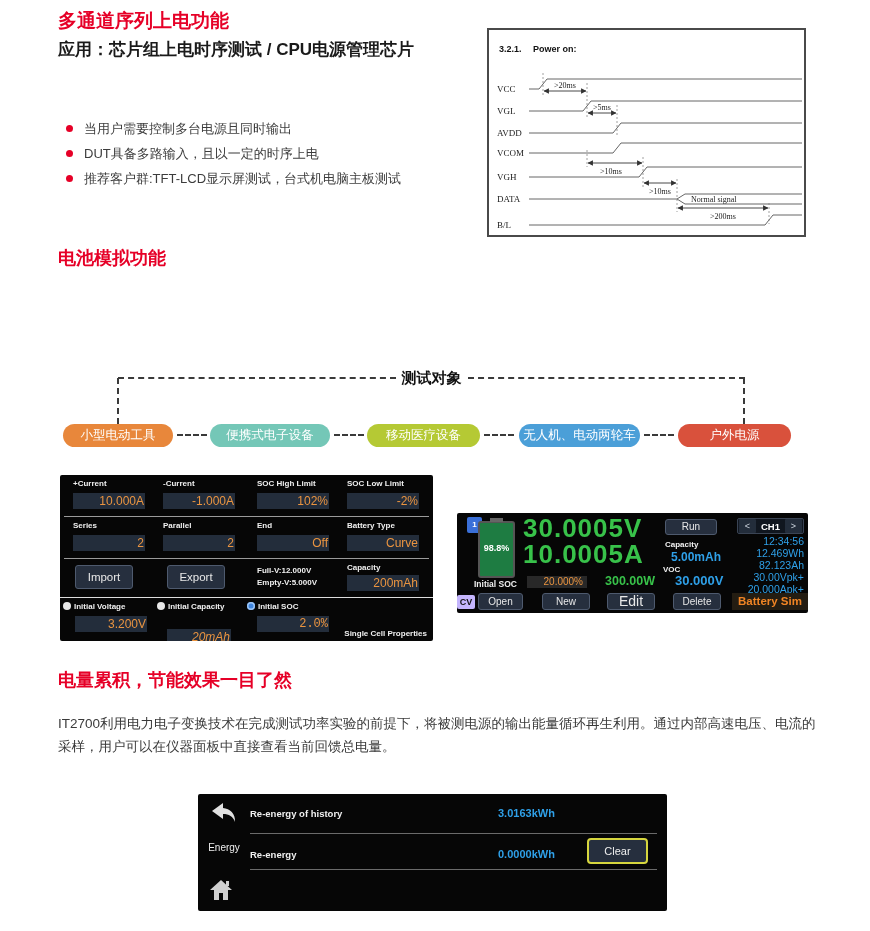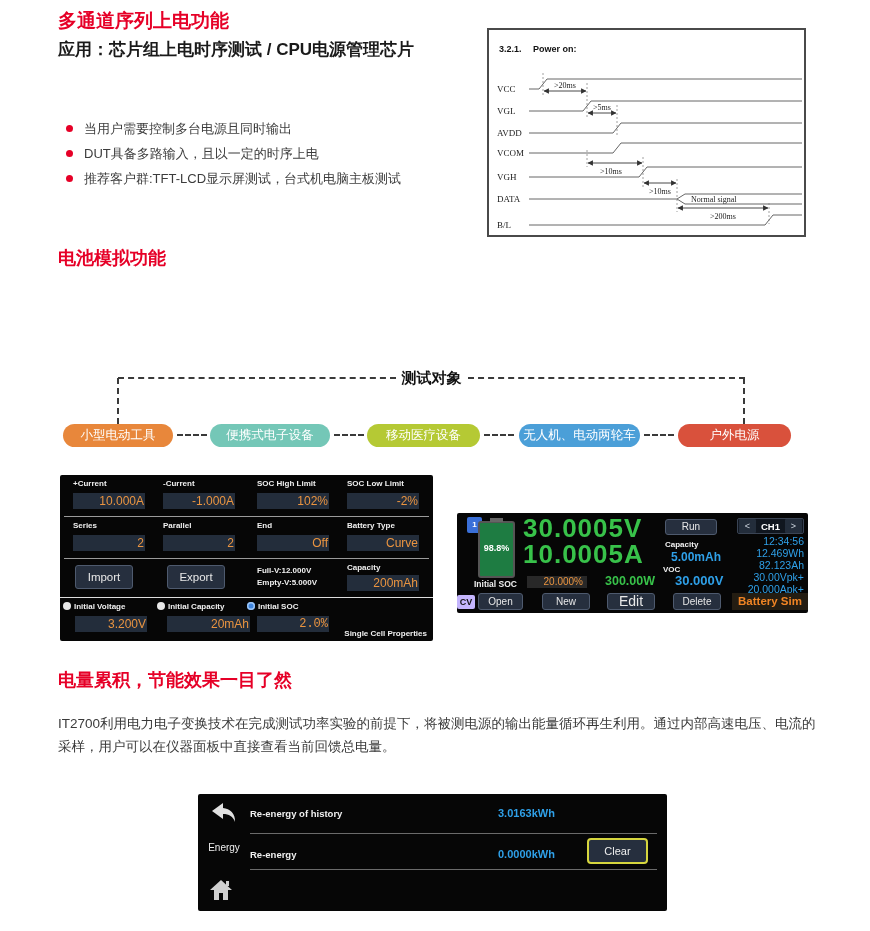--- a/index.html
+++ b/index.html
@@ -172,21 +172,21 @@
     <div class="abs lbl" style="left:197px;top:91px;">Full-V:12.000V</div>
     <div class="abs lbl" style="left:197px;top:103px;">Empty-V:5.000V</div>
     <div class="abs lbl" style="left:287px;top:88px;">Capacity</div>
     <div class="abs vbox" style="left:287px;top:100px;width:72px;">200mAh</div>
     <div class="abs sep" style="left:0;right:0;top:122px;background:#ddd;"></div>
 
     <div class="abs lbl" style="left:3px;top:127px;"><span class="radio" style="background:#e8e8e8;"></span><span>Initial Voltage</span></div>
     <div class="abs lbl" style="left:97px;top:127px;"><span class="radio" style="background:#e8e8e8;"></span><span>Initial Capacity</span></div>
     <div class="abs lbl" style="left:187px;top:127px;"><span class="radio" style="background:#3f86e0;box-shadow:inset 0 0 0 1.5px #9cc4f5;"></span><span>Initial SOC</span></div>
     <div class="abs vbox" style="left:15px;top:141px;width:72px;">3.200V</div>
-    <div class="abs vbox" style="left:107px;top:141px;width:83px;">20mAh</div>
+    <div class="abs vbox" style="left:107px;top:154px;width:64px;font-style:italic;">20mAh</div>
     <div class="abs vbox" style="left:197px;top:141px;width:72px;font-family:Liberation Mono, monospace;">2.0%</div>
     <div class="abs lbl" style="right:6px;bottom:3px;">Single Cell Properties</div>
   </div>
 
   <div class="abs panel" style="left:457px;top:513px;width:351px;height:100px;">
     <div class="abs" style="left:10px;top:4px;width:15px;height:16px;background:#3a6fd8;border-radius:2px;color:#fff;font-size:8px;font-weight:bold;text-align:center;line-height:16px;">1</div>
 
     <div class="abs" style="left:21px;top:8px;width:33px;height:53px;border:2px solid #555;border-radius:3px;background:#1e7c42;">
       <div class="abs" style="left:10px;top:-5px;width:13px;height:4px;background:#666;"></div>
       <div class="abs" style="left:0;right:0;top:20px;text-align:center;color:#fff;font-size:9px;font-weight:bold;">98.8%</div>

